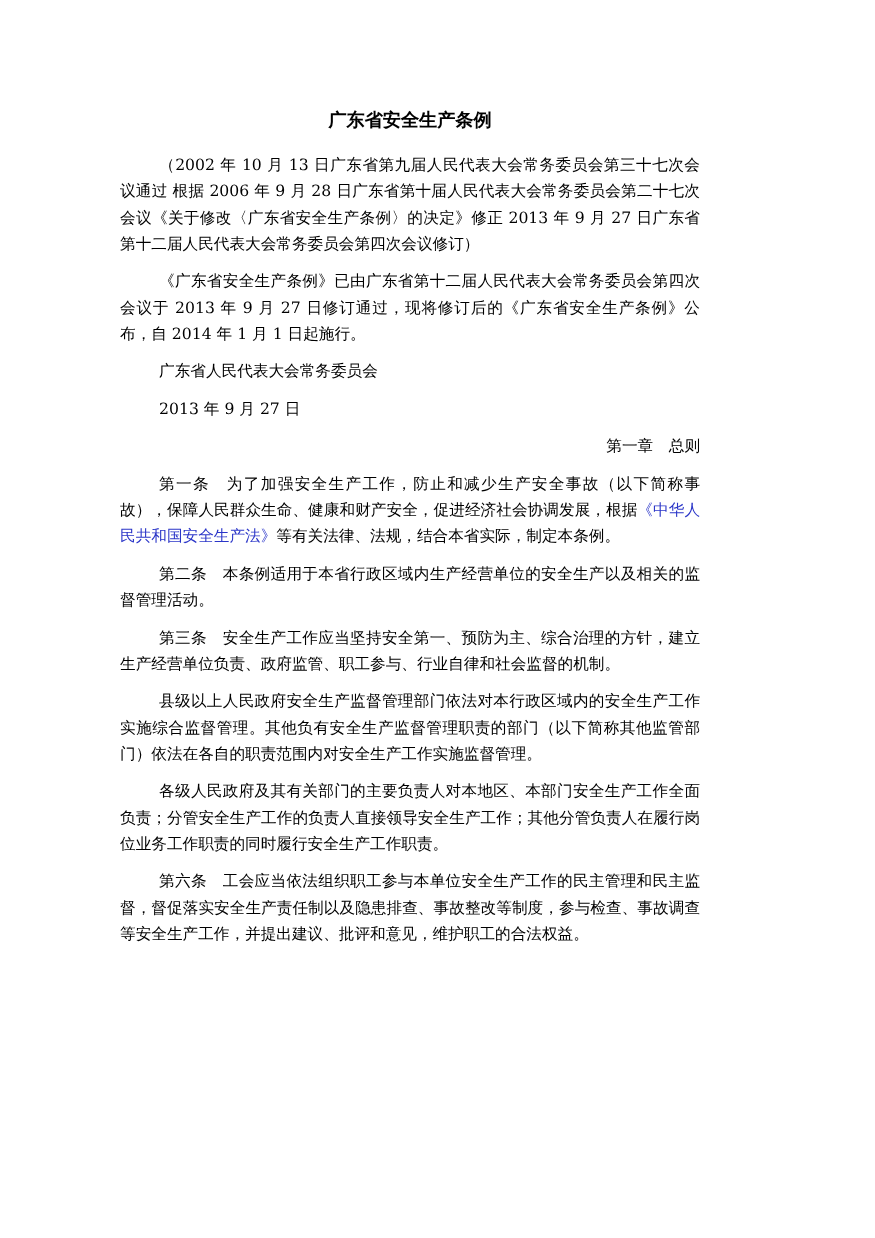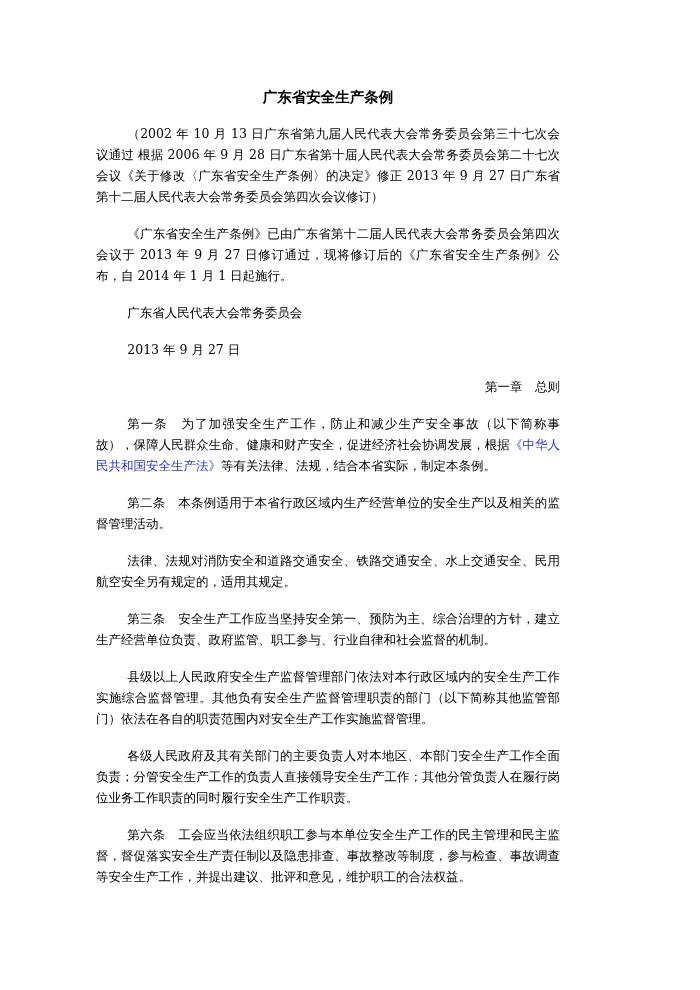--- a/index.html
+++ b/index.html
@@ -24,21 +24,21 @@
   .doc-title {
     font-size: 14.5px;
     font-weight: bold;
     text-align: center;
     margin: 0 0 14px 0;
     line-height: 21px;
   }
   p.para {
     font-size: 12.5px;
     line-height: 21px;
-    margin: 16px 0 9px 0;
+    margin: 0 0 9px 0;
     text-align: justify;
     text-indent: 2.5em;
   }
   p.center {
     text-align: right;
     text-indent: 0;
   }
   a.law-link {
     color: var(--link-color, #2a35c8);
     text-decoration: none;
@@ -59,21 +59,20 @@
   <p class="para">广东省人民代表大会常务委员会</p>
 
   <p class="para">2013 年 9 月 27 日</p>
 
   <p class="para center">第一章　总则</p>
 
   <p class="para"><span>第一条　为了加强安全生产工作，防止和减少生产安全事故（以下简称事故），保障人民群众生命、健康和财产安全，促进经济社会协调发展，根据</span><a class="law-link">《中华人民共和国安全生产法》</a><span>等有关法律、法规，结合本省实际，制定本条例。</span></p>
 
   <p class="para">第二条　本条例适用于本省行政区域内生产经营单位的安全生产以及相关的监督管理活动。</p>
 
-  <p class="para">法律、法规对消防安全和道路交通安全、铁路交通安全、水上交通安全、民用航空安全另有规定的，适用其规定。</p>
 
   <p class="para">第三条　安全生产工作应当坚持安全第一、预防为主、综合治理的方针，建立生产经营单位负责、政府监管、职工参与、行业自律和社会监督的机制。</p>
 
 
 
 
   <p class="para">县级以上人民政府安全生产监督管理部门依法对本行政区域内的安全生产工作实施综合监督管理。其他负有安全生产监督管理职责的部门（以下简称其他监管部门）依法在各自的职责范围内对安全生产工作实施监督管理。</p>
 
   <p class="para">各级人民政府及其有关部门的主要负责人对本地区、本部门安全生产工作全面负责；分管安全生产工作的负责人直接领导安全生产工作；其他分管负责人在履行岗位业务工作职责的同时履行安全生产工作职责。</p>
 

